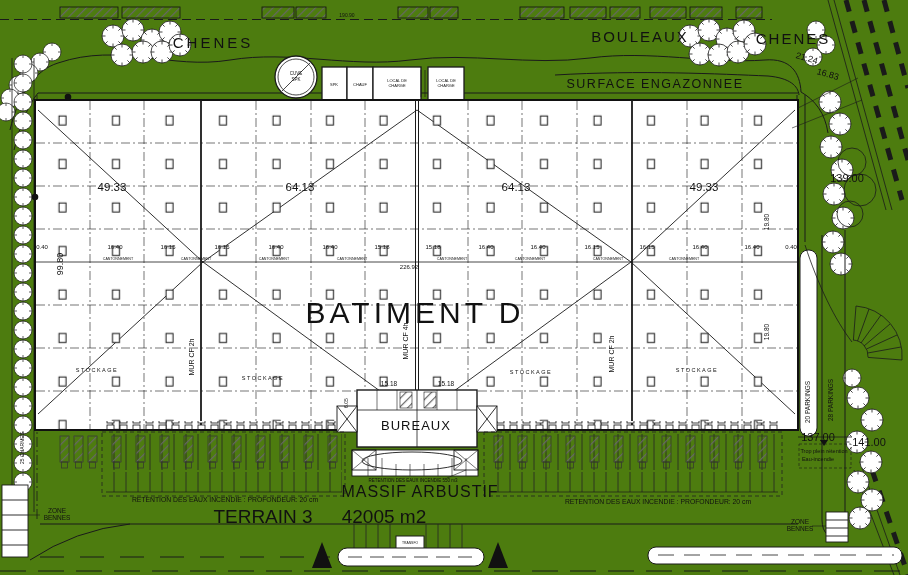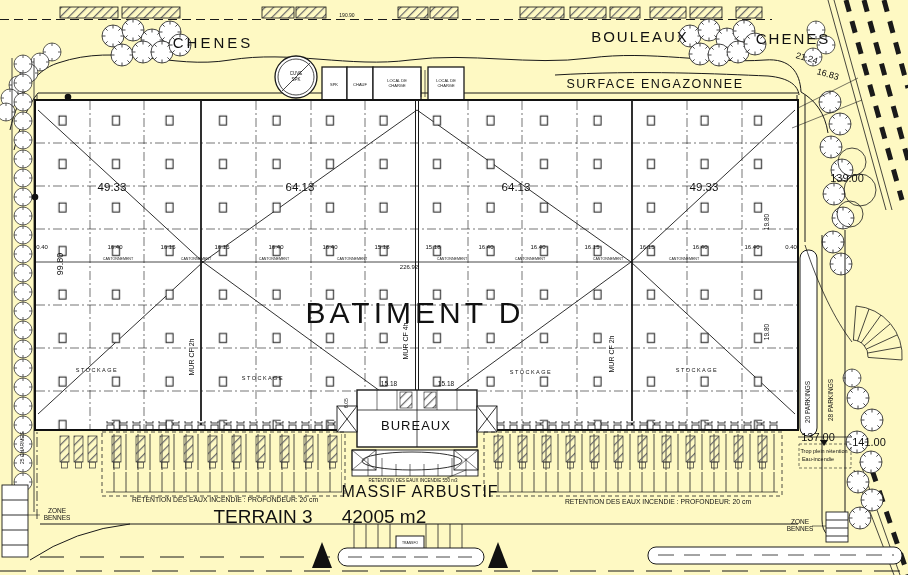--- a/index.html
+++ b/index.html
@@ -1,16 +1,16 @@
 <!DOCTYPE html>
 <html><head>
 <meta charset="utf-8">
 <style>
   html,body{margin:0;padding:0;background:#e8e8e8;}
-  #page{position:relative;width:908px;height:575px;background:#fef9c3;overflow:hidden;
+  #page{position:relative;width:908px;height:575px;background:#4d7c0f;overflow:hidden;
         font-family:"Liberation Sans",sans-serif;}
   svg{display:block}
   .t{font-family:"Liberation Sans",sans-serif;fill:#111;text-anchor:middle;}
   .big{letter-spacing:4px;}
   .ln{stroke:#1a1a1a;fill:none;}
 </style>
 </head>
 <body>
 
 <div id="page">

